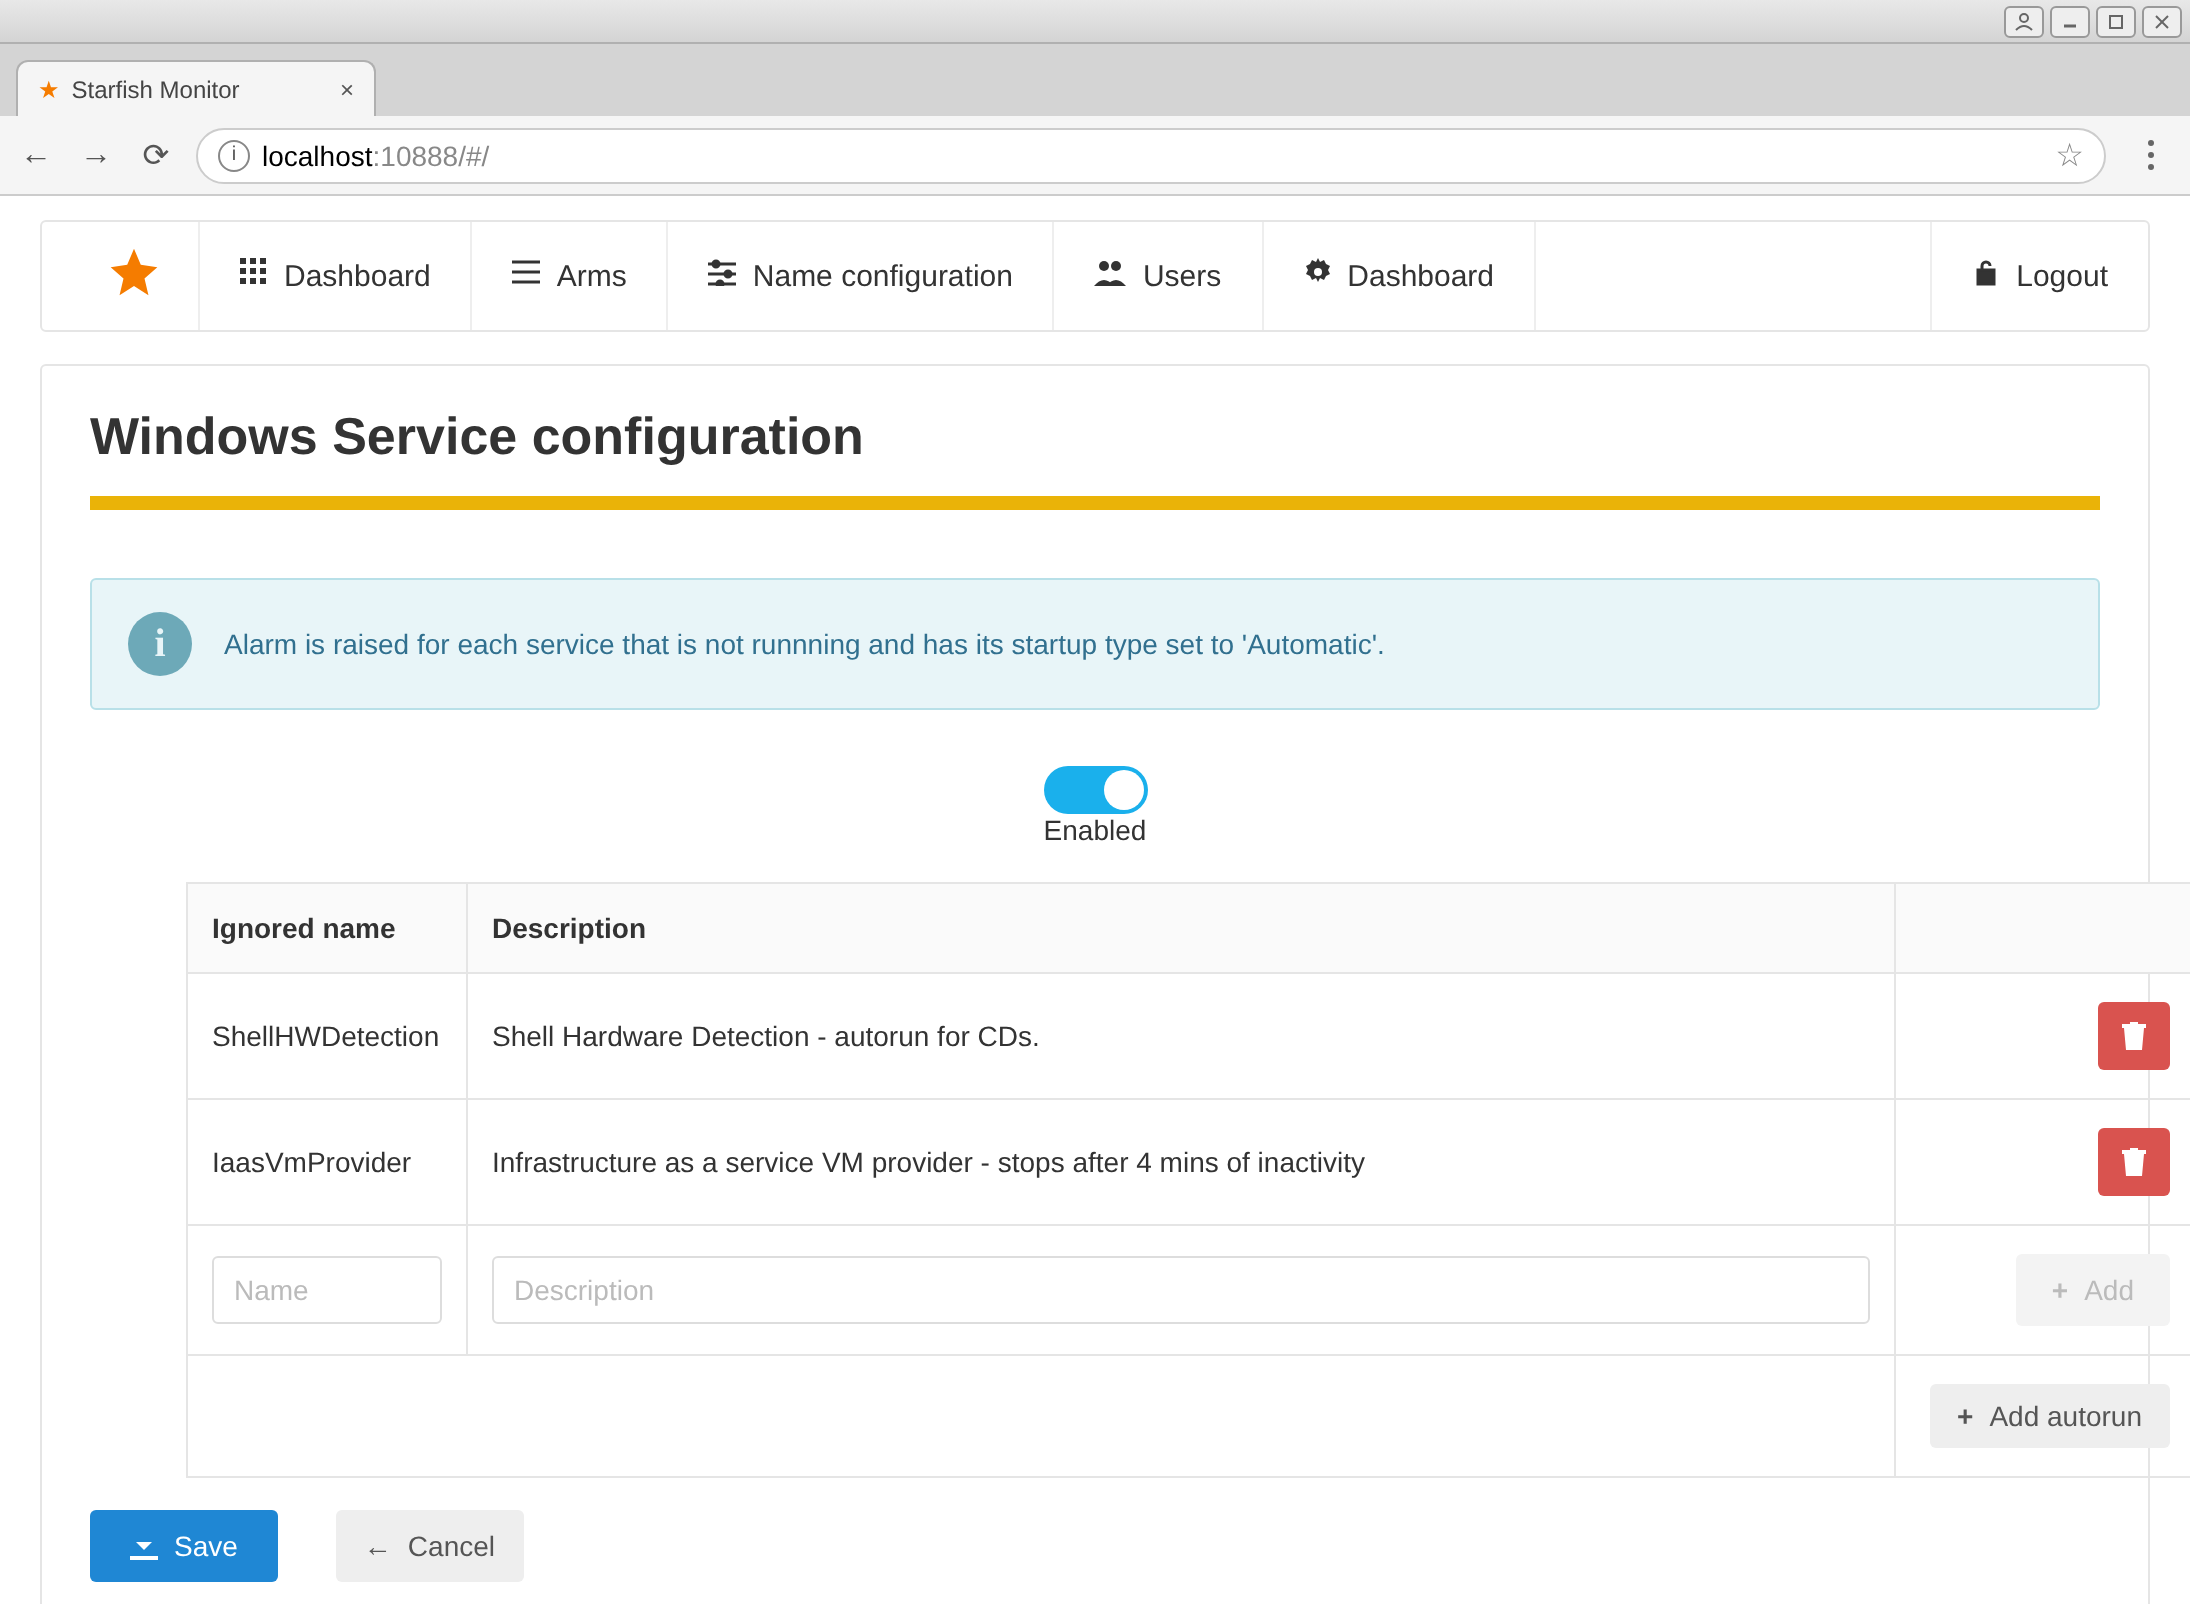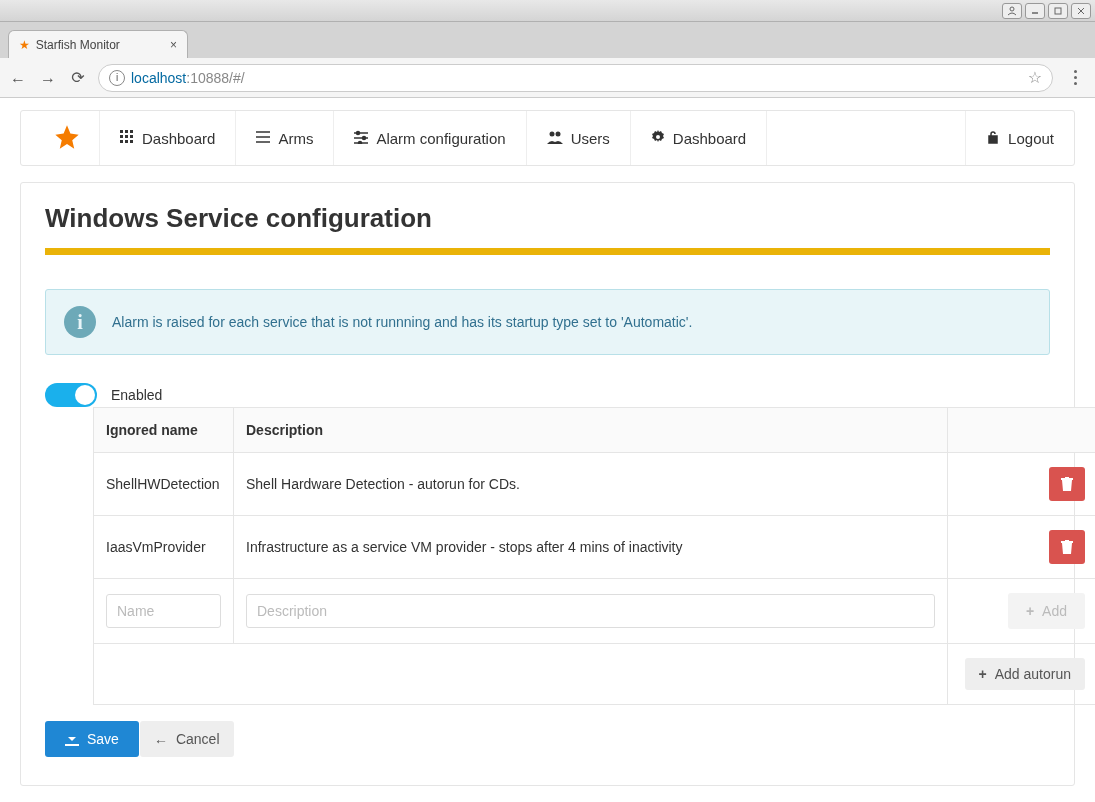--- a/index.html
+++ b/index.html
@@ -74,21 +74,21 @@
   color: #333;
   background: #fff;
 }
 .url-info-icon {
   width: 16px; height:16px;
   border: 1px solid #888;
   border-radius: 50%;
   display: inline-flex; align-items: center; justify-content: center;
   font-size: 10px; color: #555; margin-right: 6px;
 }
-.url-host { color: #0369a1; }
+.url-host { color: #000000; }
 .url-path { color: #888; }
 .menu-dots {
   width: 24px; height: 28px;
   display: flex; flex-direction: column;
   align-items: center; justify-content: center;
   gap: 3px;
 }
 .menu-dots span { width: 3px; height: 3px; background: #666; border-radius: 50%; }
 .star-fav { color: #888; font-size: 16px; margin-left: 6px; }
 
@@ -157,21 +157,22 @@
   display: flex; align-items: center; justify-content: center;
   font-family: Georgia, serif;
   font-weight: bold;
   font-size: 20px;
   flex-shrink: 0;
 }
 
 .toggle-row {
   display: flex;
   align-items: center;
-  gap: 14px;
+  margin-bottom: 18px;
+  flex-direction: column;
 }
 .toggle {
   width: 52px; height: 24px;
   background: #1ab0ec;
   border-radius: 12px;
   position: relative;
 }
 .toggle::after {
   content: "";
   position: absolute;
@@ -223,21 +224,21 @@
 }
 .input-text::placeholder { color: #bbb; }
 .btn-add-disabled {
   background: #f3f3f3; color: #bbb;
   padding: 10px 18px; border-radius: 3px;
   display: inline-flex; align-items: center; gap: 8px;
 }
 .footer-actions {
   padding-top: 16px;
   display: flex;
-  gap: 1px;
+  gap: 29px;
 }
 .plus-sign { font-weight: bold; }
 </style>
 </head>
 <body>
 
 <div class="window-chrome">
   <div class="win-btn">
     <svg width="10" height="10" viewBox="0 0 10 10">
         <circle cx="5" cy="3" r="2" fill="none" stroke="#666"></circle>
@@ -326,21 +327,21 @@
       <span class="nav-icon">
         <svg width="14" height="14" viewBox="0 0 14 14" stroke="#333" stroke-width="1.5" fill="none">
             <line x1="0" y1="3" x2="14" y2="3"></line>
             <circle cx="4" cy="3" r="1.5" fill="#333"></circle>
             <line x1="0" y1="8" x2="14" y2="8"></line>
             <circle cx="10" cy="8" r="1.5" fill="#333"></circle>
             <line x1="0" y1="13" x2="14" y2="13"></line>
             <circle cx="6" cy="13" r="1.5" fill="#333"></circle>
           </svg>
       </span>
-      <span>Alarm configuration</span>
+      <span>Name configuration</span>
     </div>
     <div class="nav-item">
       <span class="nav-icon">
         <svg width="16" height="14" viewBox="0 0 16 14" fill="#333">
             <circle cx="5" cy="4" r="2.5"></circle>
             <circle cx="11" cy="4" r="2.5"></circle>
             <path d="M0 14 Q5 8 10 14 Z"></path>
             <path d="M6 14 Q11 8 16 14 Z"></path>
           </svg>
       </span>

